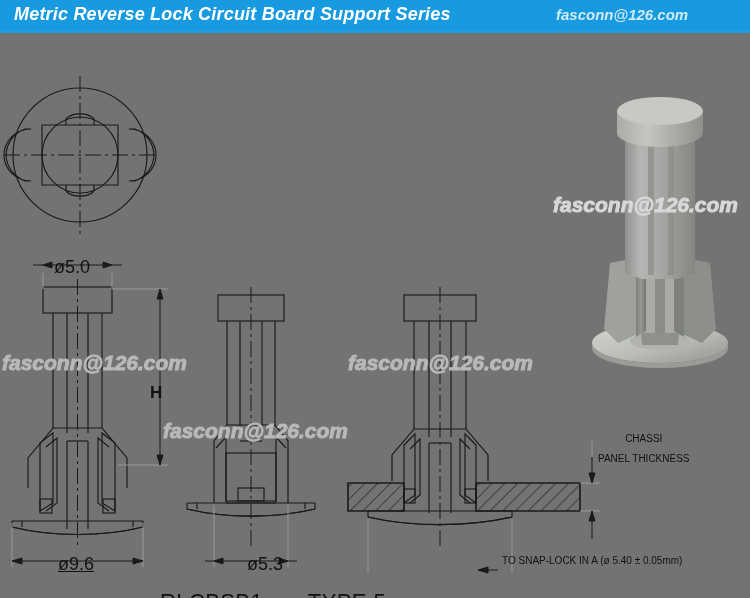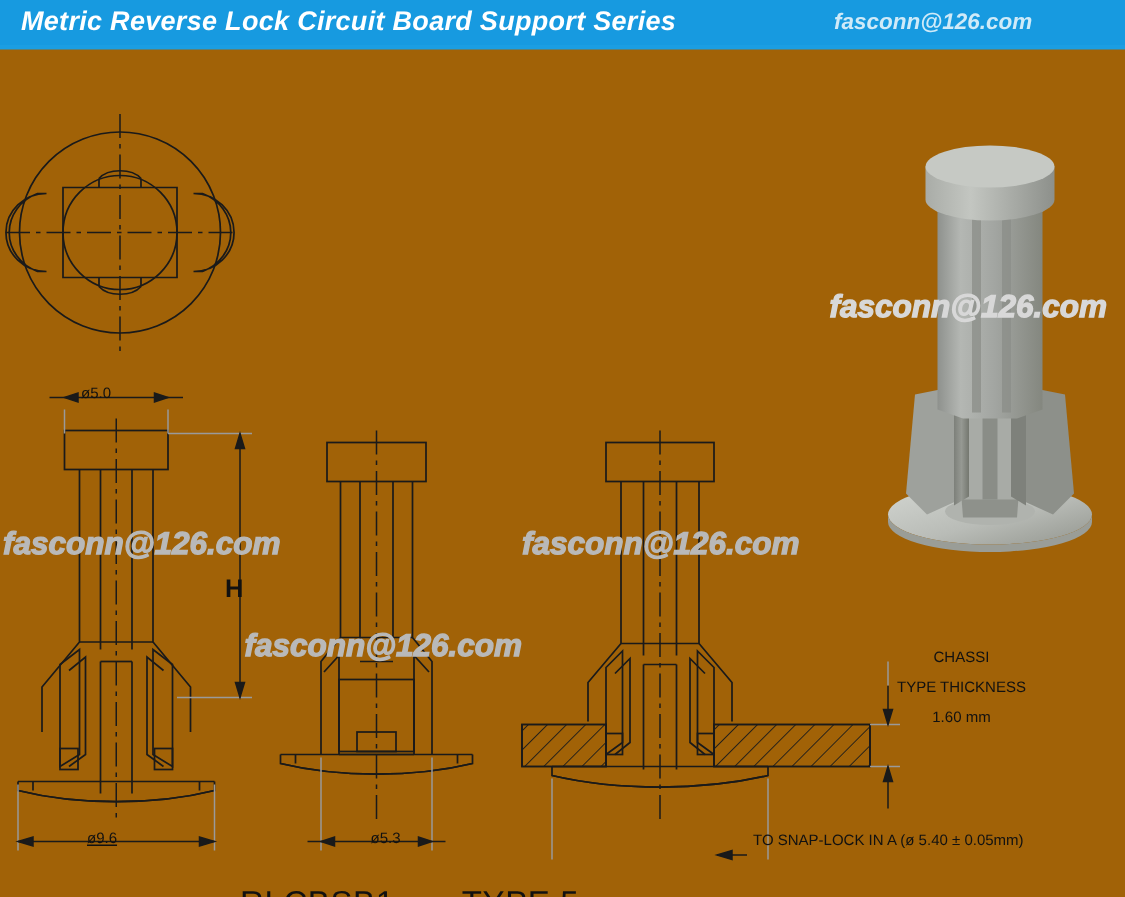--- a/index.html
+++ b/index.html
@@ -1,18 +1,18 @@
 <!DOCTYPE html>
 <html><head>
 <meta charset="utf-8">
 <style>
   html,body{margin:0;padding:0;background:#ffffff;}
   body{width:750px;height:598px;overflow:hidden;
        font-family:"Liberation Sans",sans-serif;}
-  #page{position:relative;width:750px;height:598px;background:#a16207;}
+  #page{position:relative;width:750px;height:598px;background:#737373;}
 
   
   .header{position:absolute;left:0;top:0;width:750px;height:30px;
           background:#179ae0;overflow:hidden;}
   .header .htitle{position:absolute;left:14px;top:4px;
           font-size:18px;font-style:italic;font-weight:bold;color:#ffffff;
           letter-spacing:.2px;white-space:nowrap;}
   .header .hmail{position:absolute;left:556px;top:6px;
           font-size:15px;font-style:italic;font-weight:bold;color:#cfeaf8;
           white-space:nowrap;}
@@ -36,21 +36,21 @@
 
   
   .note{position:absolute;font-size:10px;color:#111;
         white-space:nowrap;line-height:20px;}
   .note.chassi{left:598px;top:396px;text-align:center;}
   .note.chassi .l1{display:block;}
   .note.snap{left:502px;top:518px;text-align:center;}
   .caption{position:absolute;left:160px;top:556px;font-size:22px;
            color:#111;white-space:nowrap;letter-spacing:.4px;}
 
-  .dimtxt{position:absolute;font-size:10px;color:#111;white-space:nowrap;}
+  .dimtxt{position:absolute;font-size:18px;color:#111;white-space:nowrap;}
   .dimtxt.d50{left:54px; top:224px;}
   .dimtxt.d96{left:58px; top:521px;text-decoration:underline;}
   .dimtxt.d53{left:222px;top:521px;margin-left:25px;}
   .dimtxt.dH {left:150px;top:350px;font-weight:bold;font-size:17px;}
 </style>
 </head>
 <body>
 
 <div id="page">
 
@@ -290,22 +290,21 @@
       </g>
     </svg>
 
     <div class="dimtxt d50">ø5.0</div>
     <div class="dimtxt dH">H</div>
     <div class="dimtxt d96">ø9.6</div>
     <div class="dimtxt d53">ø5.3</div>
 
     <div class="note chassi">
       <span class="l1">CHASSI</span>
-      <span class="l1">TYPE THICKNESS</span>
-      <span class="l1">1.60 mm</span>
+      <span class="l1">PANEL THICKNESS</span>
     </div>
 
     <div class="note snap">
       <span class="l1">TO SNAP-LOCK IN</span>
       <span class="l1">A (ø 5.40 ± 0.05mm)</span>
       
     </div>
 
     <div class="wm w1">fasconn@126.com</div>
     <div class="wm w2">fasconn@126.com</div>

